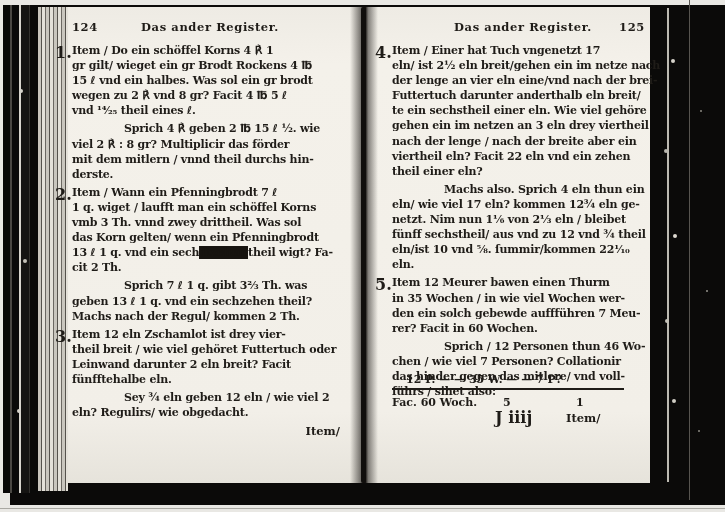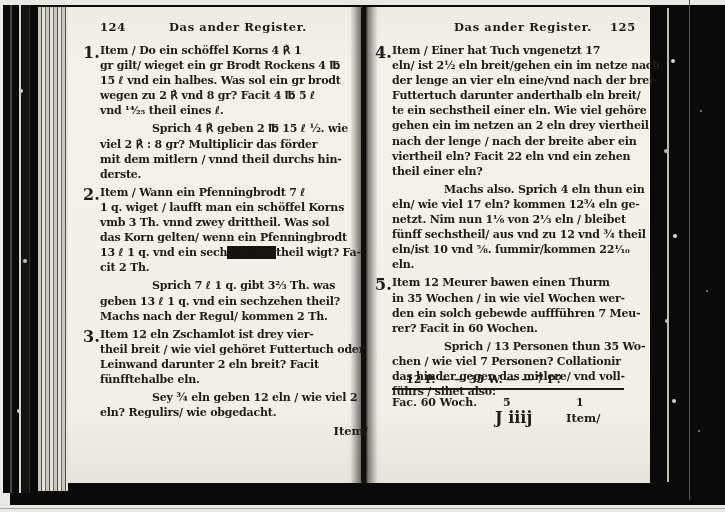--- a/index.html
+++ b/index.html
@@ -21,25 +21,25 @@
   .gutter-core{position:absolute;left:293px;top:0;width:5px;height:100%;background:#100e0c;border-radius:3px;}
   
   .vline1{position:absolute;left:667px;top:8px;width:2px;height:474px;background:#cfccc4;opacity:.9;}
   .vline2{position:absolute;left:689px;top:0;width:1px;height:500px;background:#57544f;}
   .speckles{position:absolute;left:0;top:0;width:2px;height:2px;background:transparent;border-radius:50%;
     box-shadow:672px 60px 0 1px #d6d3ca,665px 150px 0 1px #b9b6ae,674px 235px 0 1px #ddd9d0,666px 320px 0 1px #c4c1b8,
                673px 400px 0 1px #d0cdc4,700px 110px 0 0 #8b8881,706px 290px 0 0 #96938b,698px 430px 0 0 #8b8881,
                20px 90px 0 1px #d6d3ca,24px 260px 0 1px #c4c1b8,18px 410px 0 1px #d6d3ca;}
   
   .pagecol{position:absolute;top:13px;color:#1f1c18;font-weight:bold;}
-  .pagecol.left{left:32px;width:276px;}
+  .pagecol.left{left:4px;width:276px;}
   .pagecol.right{left:324px;width:262px;}
   .page-header{display:flex;align-items:baseline;height:16px;margin-bottom:7px;font-size:11.5px;letter-spacing:.6px;}
   .page-header .pnum{width:44px;}
-  .page-header .pnum.right-side{text-align:left;}
+  .page-header .pnum.right-side{text-align:center;}
   .page-header .ptitle{flex:1;text-align:center;}
   .page-header .pspacer{width:44px;}
   .block{position:relative;margin-bottom:3px;}
   .block .bnum{position:absolute;left:-17px;top:0;}
   .line{font-size:11px;line-height:15.1px;height:15.1px;white-space:nowrap;letter-spacing:-0.2px;}
   .block.item .line:first-child{text-indent:36px;}
   .block.reply .line:first-child{text-indent:52px;}
   .struck{background:#17140f;color:#17140f;padding:0 2px;}
   .catchword{position:absolute;right:8px;font-size:11.5px;}
   .pagecol.left .catchword{top:404px;}
@@ -123,42 +123,42 @@
         <span class="pnum right-side">125</span>
       </div>
       <div>
           <div class="block item">
             <span class="bnum">4.</span>
             <div class="line">Item / Einer hat Tuch vngenetzt 17</div>
             <div class="line">eln/ ist 2½ eln breit/gehen ein im netze nach</div>
             <div class="line">der lenge an vier eln eine/vnd nach der brei-</div>
             <div class="line">Futtertuch darunter anderthalb eln breit/</div>
             <div class="line">te ein sechstheil einer eln.  Wie viel gehöre</div>
-            <div class="line">gehen ein im netzen an 2 eln drey viertheil</div>
+            <div class="line">gehen ein im netzen an 3 eln drey viertheil</div>
             <div class="line">nach der lenge / nach der breite aber ein</div>
             <div class="line">viertheil eln?  Facit 22 eln vnd ein zehen</div>
             <div class="line">theil einer eln?</div>
           </div>
           <div class="block reply">
             <div class="line">Machs also.  Sprich 4 eln thun ein</div>
             <div class="line">eln/ wie viel 17 eln? kommen 12¾ eln ge-</div>
             <div class="line">netzt.  Nim nun 1⅙ von 2⅓ eln / bleibet</div>
             <div class="line">fünff sechstheil/ aus vnd zu 12 vnd ¾ theil</div>
             <div class="line">eln/ist 10 vnd ⅝. ſummir/kommen 22¹⁄₁₀</div>
             <div class="line">eln.</div>
           </div>
           <div class="block item">
             <span class="bnum">5.</span>
             <div class="line">Item 12 Meurer bawen einen Thurm</div>
             <div class="line">in 35 Wochen / in wie viel Wochen wer-</div>
             <div class="line">den ein solch gebewde auffführen 7 Meu-</div>
             <div class="line">rer?  Facit in 60 Wochen.</div>
           </div>
           <div class="block reply">
-            <div class="line">Sprich / 13 Personen thun 35 Wo-</div>
+            <div class="line">Sprich / 12 Personen thun 46 Wo-</div>
             <div class="line">chen / wie viel 7 Personen?  Collationir</div>
             <div class="line">das hinder gegen das mitlere/ vnd voll-</div>
             <div class="line">führs / sihet also:</div>
           </div>
         </div>
 
       <div class="formula">
         <div class="frow">12 P. — — 35 W. — — 7 P?</div>
         <div class="frule"></div>
         <div class="ffacit">

